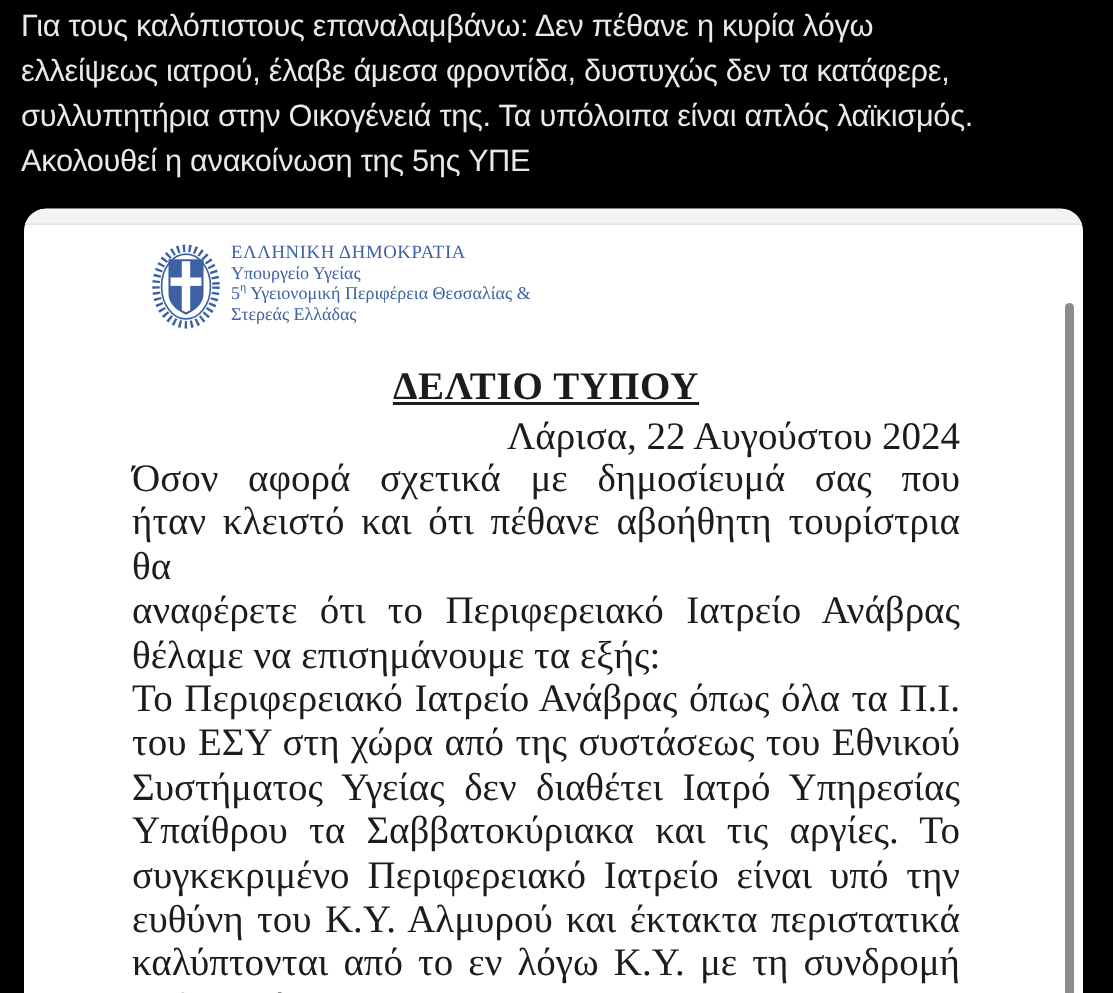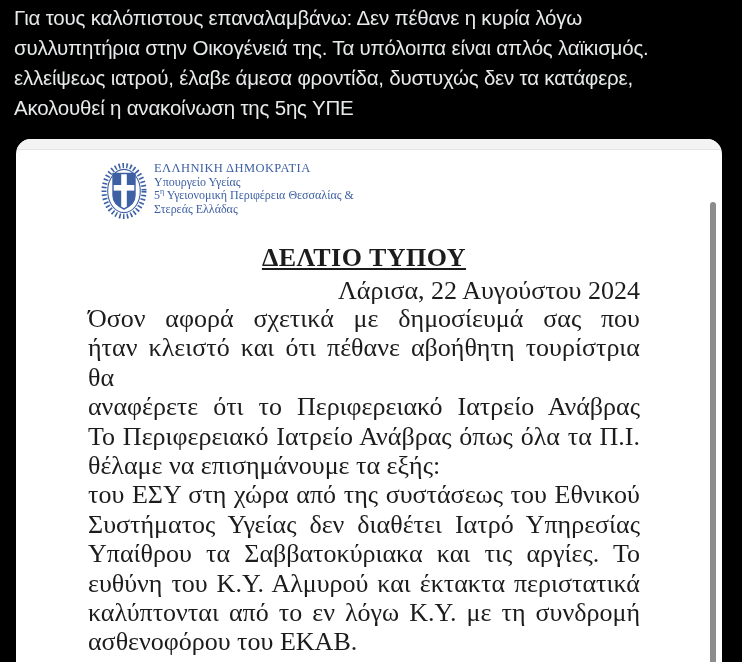--- a/index.html
+++ b/index.html
@@ -85,22 +85,22 @@
     border-radius:3px 3px 0 0;
   }
 </style>
 </head>
 <body>
 
 <div class="stage">
 
   <div class="tweet" id="tweet-lines">
       <div class="tweet-line">Για τους καλόπιστους επαναλαμβάνω: Δεν πέθανε η κυρία λόγω</div>
+      <div class="tweet-line">ελλείψεως ιατρού, έλαβε άμεσα φροντίδα, δυστυχώς δεν τα κατάφερε,</div>
       <div class="tweet-line">συλλυπητήρια στην Οικογένειά της. Τα υπόλοιπα είναι απλός λαϊκισμός.</div>
-      <div class="tweet-line">ελλείψεως ιατρού, έλαβε άμεσα φροντίδα, δυστυχώς δεν τα κατάφερε,</div>
       <div class="tweet-line">Ακολουθεί η ανακοίνωση της 5ης ΥΠΕ</div>
     </div>
 
   <div class="card">
 
     <div class="scan-edge"></div>
 
     <div>
       <svg class="emblem" viewBox="0 0 48 58" xmlns="http://www.w3.org/2000/svg" aria-hidden="true">
         <ellipse cx="24" cy="29.5" rx="20" ry="25.5" fill="none" stroke="currentColor" stroke-width="5" stroke-dasharray="1.6 2.3"></ellipse>
@@ -124,25 +124,26 @@
       </div>
     </div>
 
     <div class="doc">
       <div class="doc-title">ΔΕΛΤΙΟ ΤΥΠΟΥ</div>
       <div class="doc-date">Λάρισα, 22 Αυγούστου 2024</div>
       <div class="doc-body" id="doc-body">
           <div class="doc-line j">Όσον αφορά σχετικά με δημοσίευμά σας που</div>
           <div class="doc-line j">ήταν κλειστό και ότι πέθανε αβοήθητη τουρίστρια θα</div>
           <div class="doc-line j">αναφέρετε ότι το Περιφερειακό Ιατρείο Ανάβρας</div>
+          <div class="doc-line">θέλαμε να επισημάνουμε τα εξής:</div>
           <div class="doc-line j">Το Περιφερειακό Ιατρείο  Ανάβρας όπως όλα τα Π.Ι.</div>
-          <div class="doc-line">θέλαμε να επισημάνουμε τα εξής:</div>
           <div class="doc-line j">του ΕΣΥ στη χώρα από της συστάσεως του Εθνικού</div>
           <div class="doc-line j">Συστήματος Υγείας δεν διαθέτει Ιατρό Υπηρεσίας</div>
           <div class="doc-line j">Υπαίθρου τα Σαββατοκύριακα και  τις αργίες. Το</div>
+          <div class="doc-line j">συγκεκριμένο Περιφερειακό Ιατρείο  είναι υπό την</div>
           <div class="doc-line j">ευθύνη του Κ.Υ. Αλμυρού και έκτακτα περιστατικά</div>
           <div class="doc-line j">καλύπτονται από το εν λόγω Κ.Υ. με τη συνδρομή</div>
           <div class="doc-line">ασθενοφόρου του ΕΚΑΒ.</div>
         </div>
     </div>
 
     <div class="scrollbar"></div>
   </div>
 </div>
 

